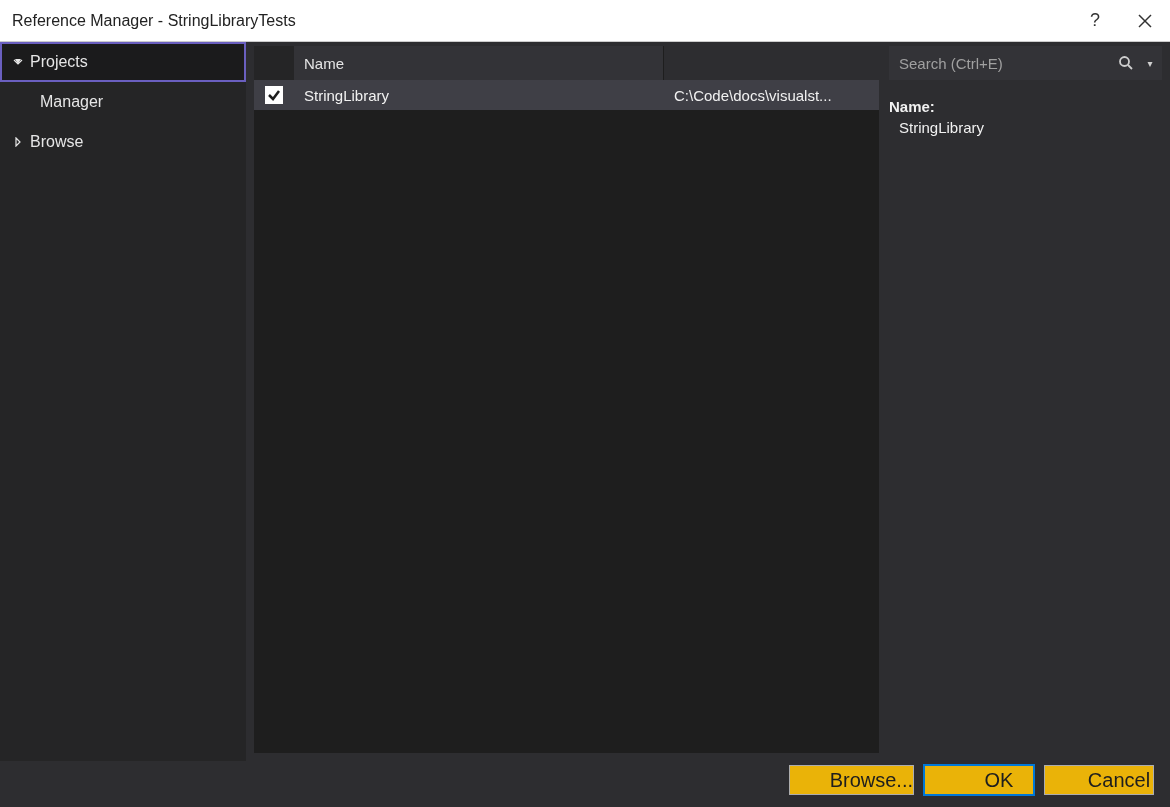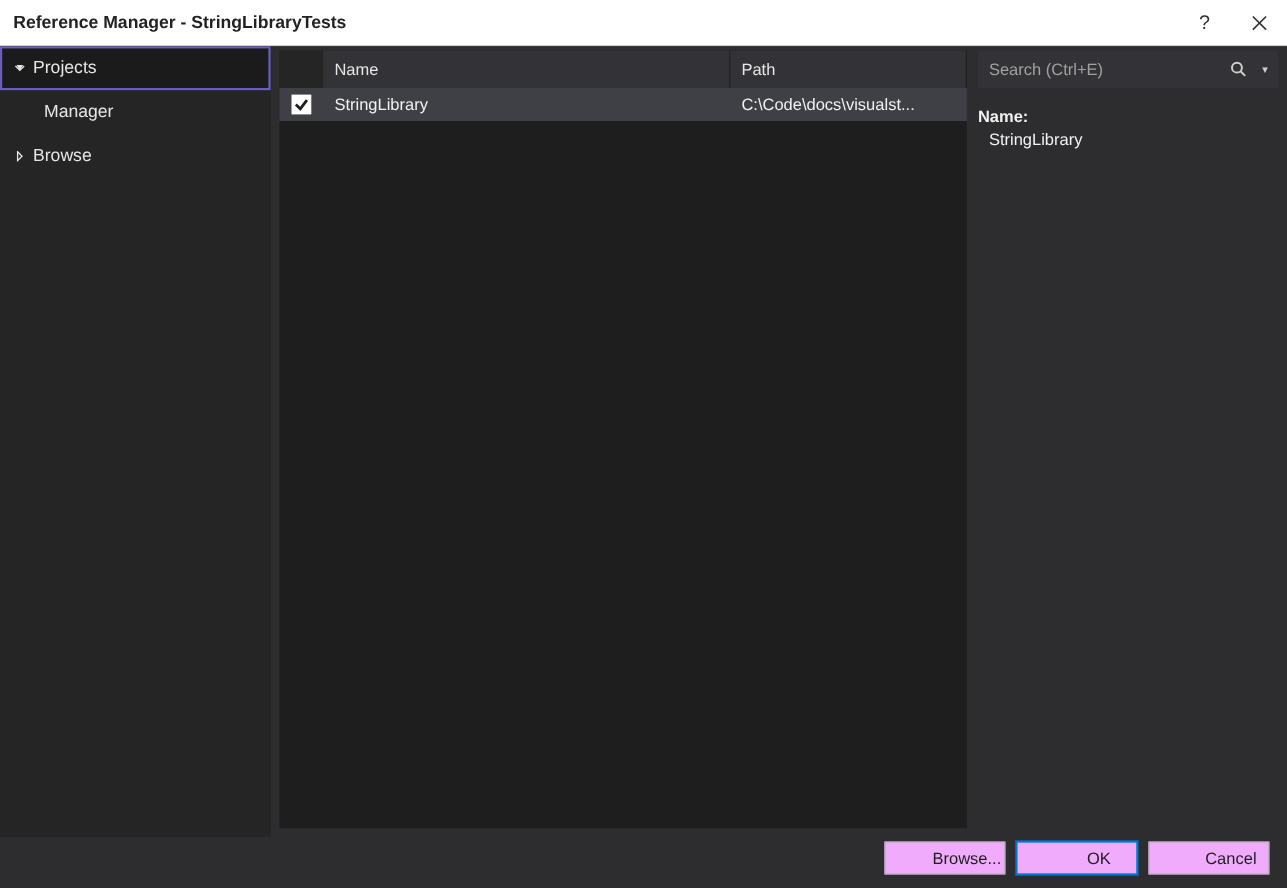--- a/index.html
+++ b/index.html
@@ -24,21 +24,20 @@
       color: #1e1e1e;
       display: flex;
       align-items: center;
       padding: 0 0 0 12px;
       border-bottom: 1px solid #cccccc;
     }
     .titlebar-title {
       flex: 1;
       font-size: 16px;
       color: #222;
-      font-weight: bold;
     }
     .titlebar-btn {
       width: 50px;
       height: 42px;
       display: flex;
       align-items: center;
       justify-content: center;
       font-size: 18px;
       color: #333;
       cursor: pointer;
@@ -223,24 +222,24 @@
       background: #2d2d30;
       display: flex;
       justify-content: flex-end;
       align-items: center;
       padding: 0 16px 8px 0;
       gap: 10px;
     }
     .btn {
       height: 30px;
       min-width: 110px;
-      background: #f0abfc;
+      background: #eab308;
       color: #1e1e1e;
       border: 1px solid #adadad;
-      font-size: 15px;
+      font-size: 20px;
       cursor: pointer;
       display: flex;
       align-items: center;
       justify-content: center;
       padding-left: 40px;
     }
     .btn.primary {
       outline: 2px solid #0078d7;
       outline-offset: -1px;
     }
@@ -284,21 +283,20 @@
       </span>
       <span>Browse</span>
     </div>
   </div>
 
   <div class="center">
     <div class="table-wrap">
       <div class="table-header">
         <div class="th th-checkbox"></div>
         <div class="th th-name">Name</div>
-        <div class="th th-path">Path</div>
       </div>
       <div class="table-body">
         <div class="row selected">
           <div class="cell-checkbox">
             <div class="checkbox">
               <svg viewBox="0 0 14 14">
                 <path d="M2 7 L6 11 L12 3" fill="none" stroke="#1e1e1e" stroke-width="2.5"></path>
               </svg>
             </div>
           </div>

